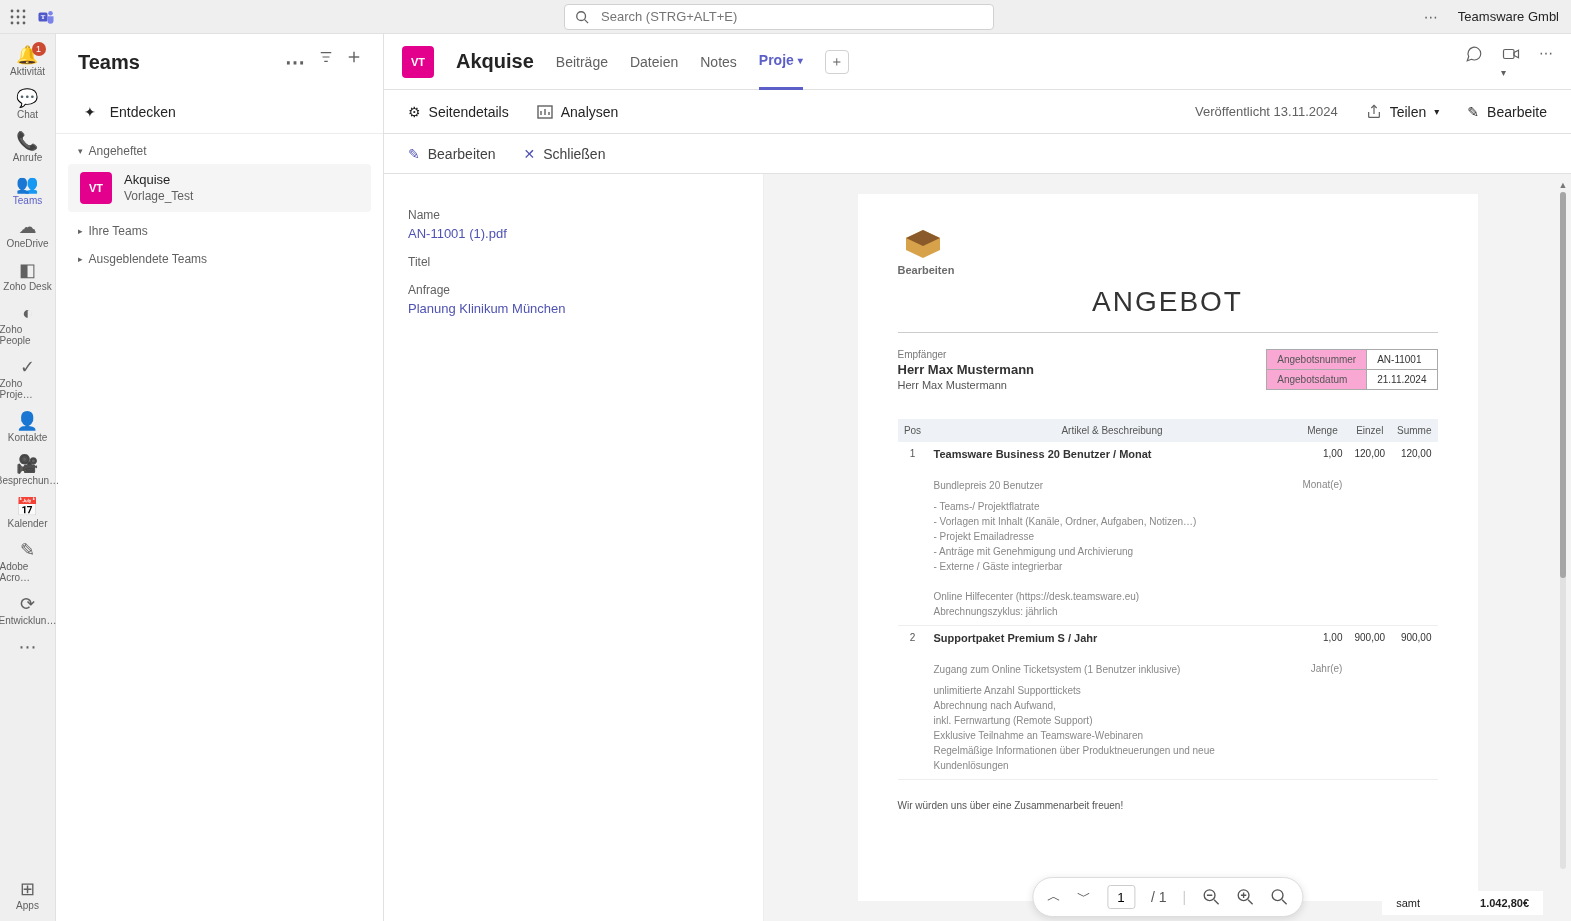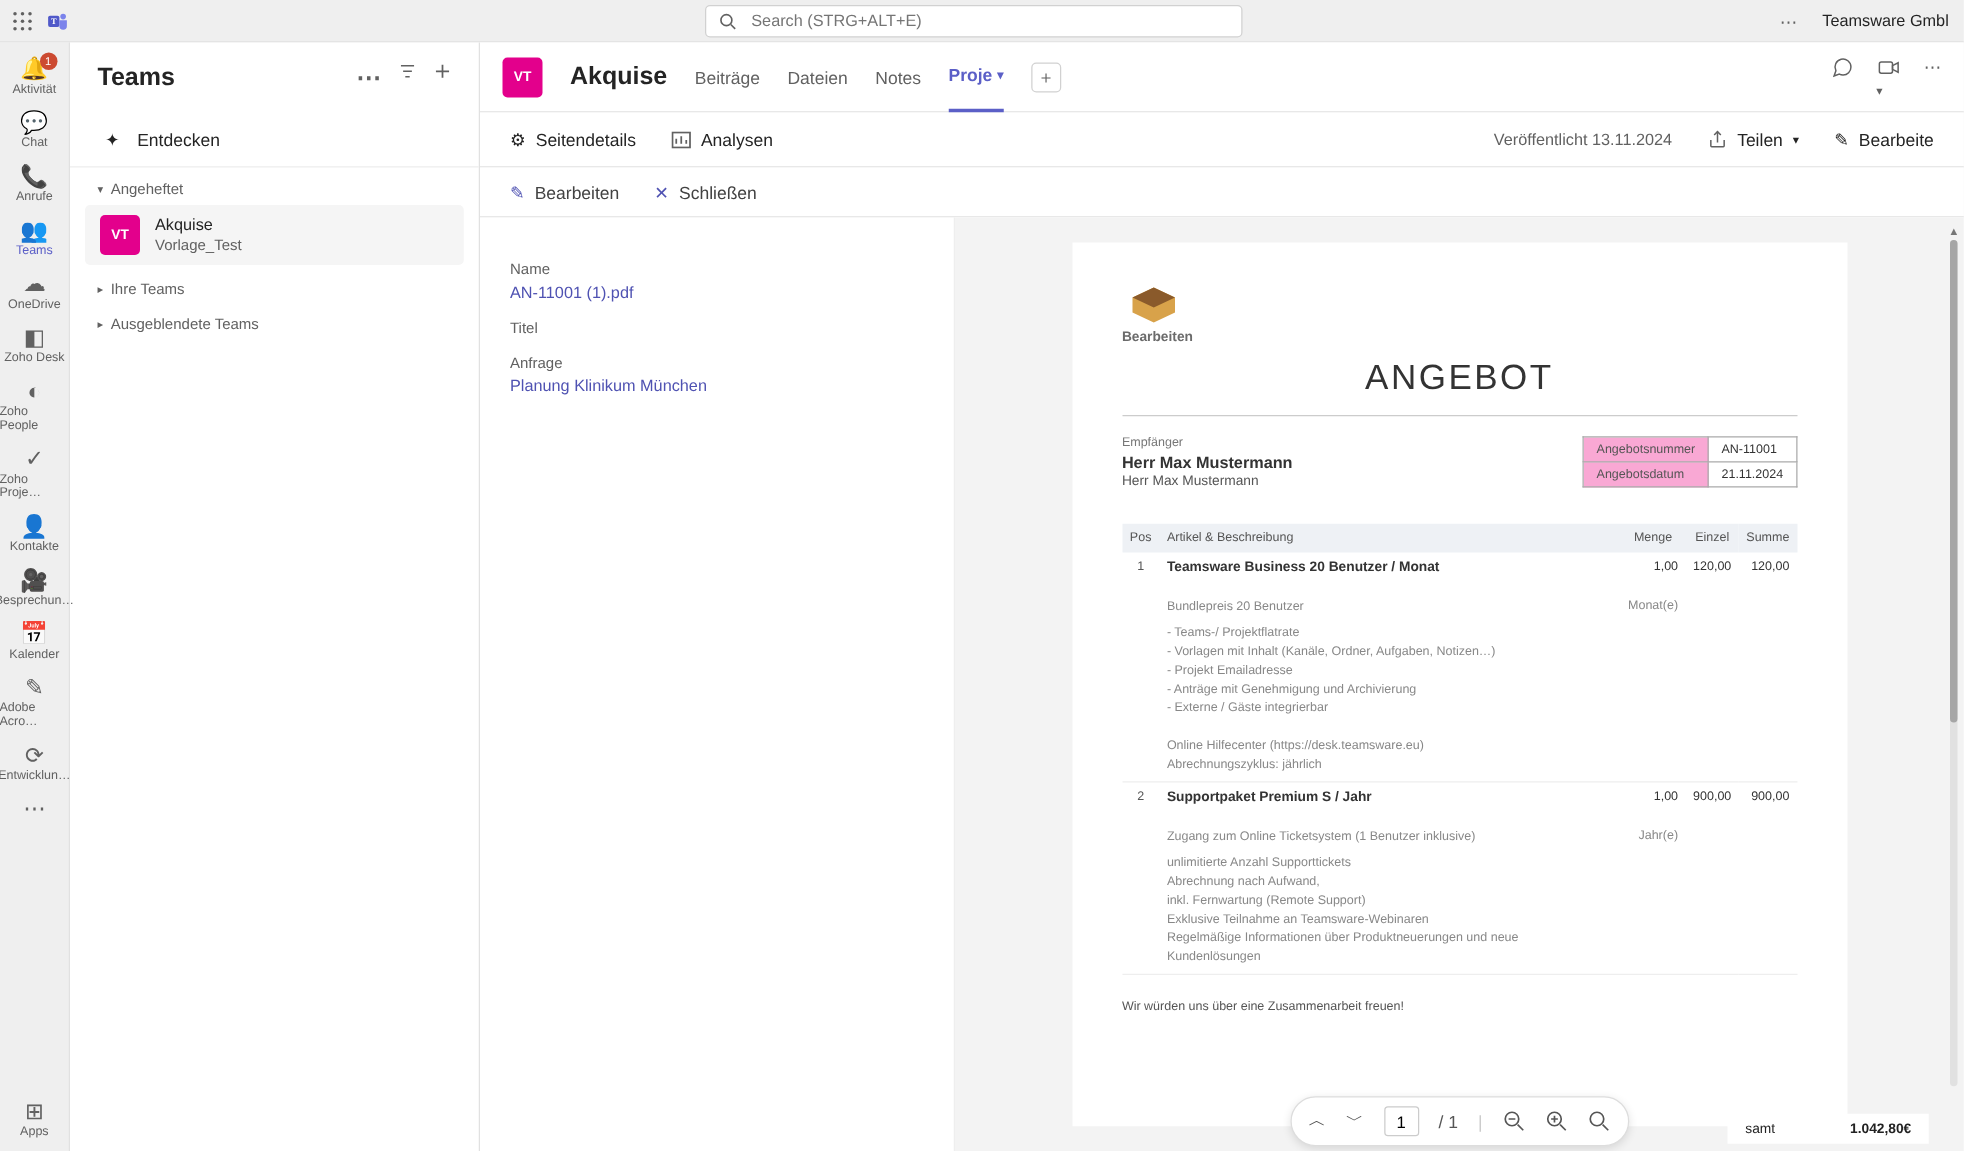--- a/index.html
+++ b/index.html
@@ -68,21 +68,21 @@
   .page .row{display:flex;justify-content:space-between;align-items:flex-start}
   .page .recip .lbl{color:#777;font-size:10px}
   .page .recip .nm{font-weight:700;font-size:13px;margin:2px 0}
   .page .recip .nm2{font-size:11px;color:#555}
   .page table.off{border-collapse:collapse;font-size:10px}
   .page table.off td{border:1px solid #aaa;padding:4px 10px}
   .page table.off td:first-child{background:#f9a8d4;color:#555}
   .page table.items{width:100%;border-collapse:collapse;margin-top:28px;font-size:10px}
   .page table.items th{background:#eef1f5;color:#555;font-weight:400;padding:6px 6px;}
   .page table.items th:nth-child(1){text-align:center;width:30px}
-  .page table.items th:nth-child(2){text-align:left}
+  .page table.items th:nth-child(2){text-align:center}
   .page table.items td{padding:6px 6px;vertical-align:top;text-align:right;border-bottom:1px solid #eee}
   .page table.items td:nth-child(1){text-align:center;color:#555}
   .page table.items td:nth-child(2){text-align:left}
   .page table.items td .art{font-weight:600;font-size:11px;color:#333}
   .page table.items td .sub{color:#888;font-size:10px;margin-top:20px}
   .page table.items td .bullets{color:#888;font-size:10px;margin-top:8px;line-height:15px}
   .page .closing{margin-top:20px;display:flex;justify-content:space-between;font-size:10px}
   .page .closing .msg{color:#555}
   .page .totals{font-size:10px;color:#444;text-align:right}
   .page .totals .line{display:flex;justify-content:space-between;gap:60px;padding:6px 0}

